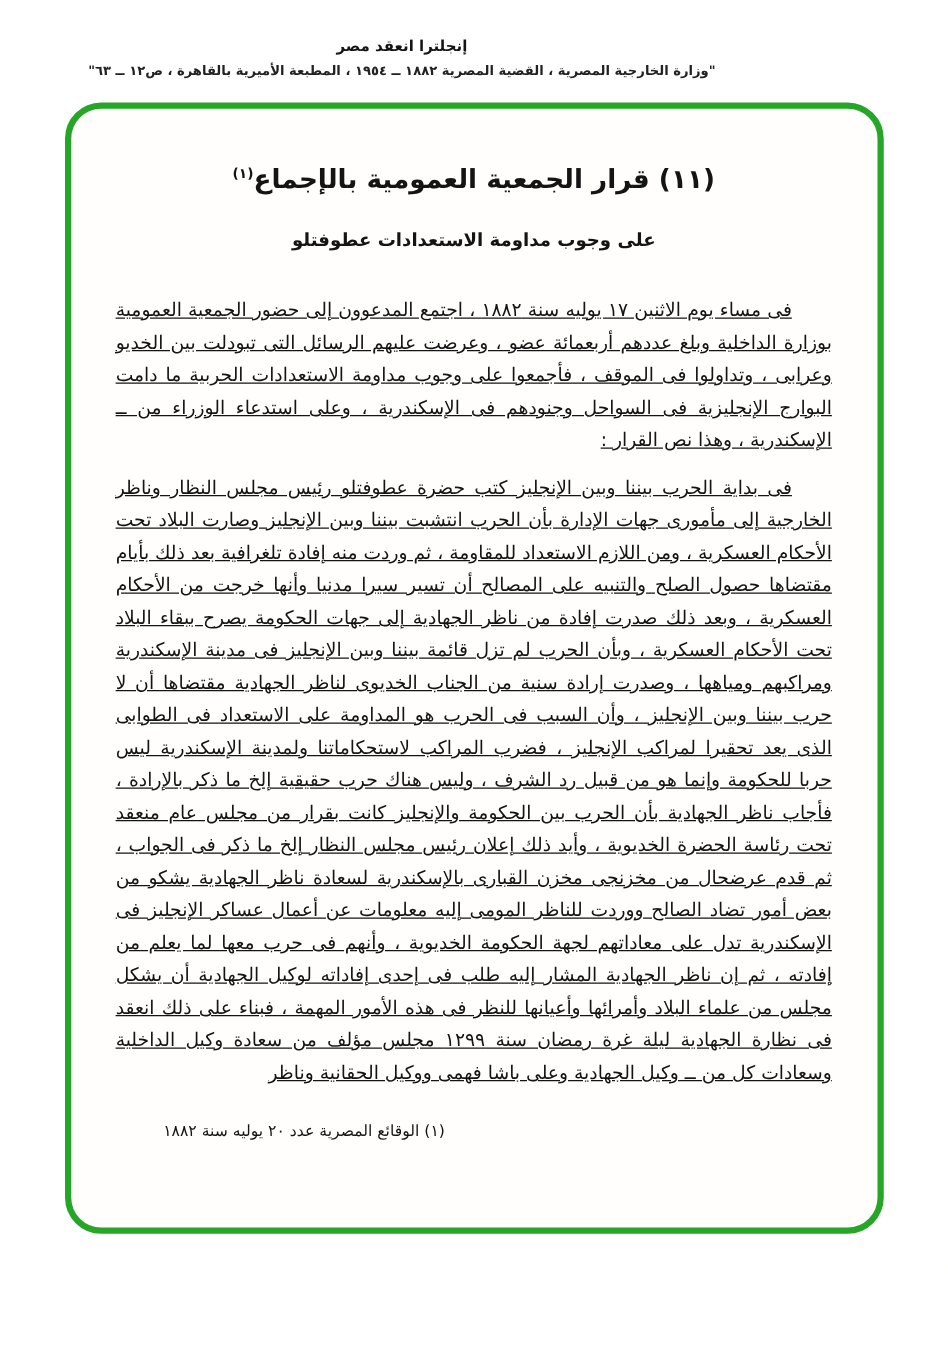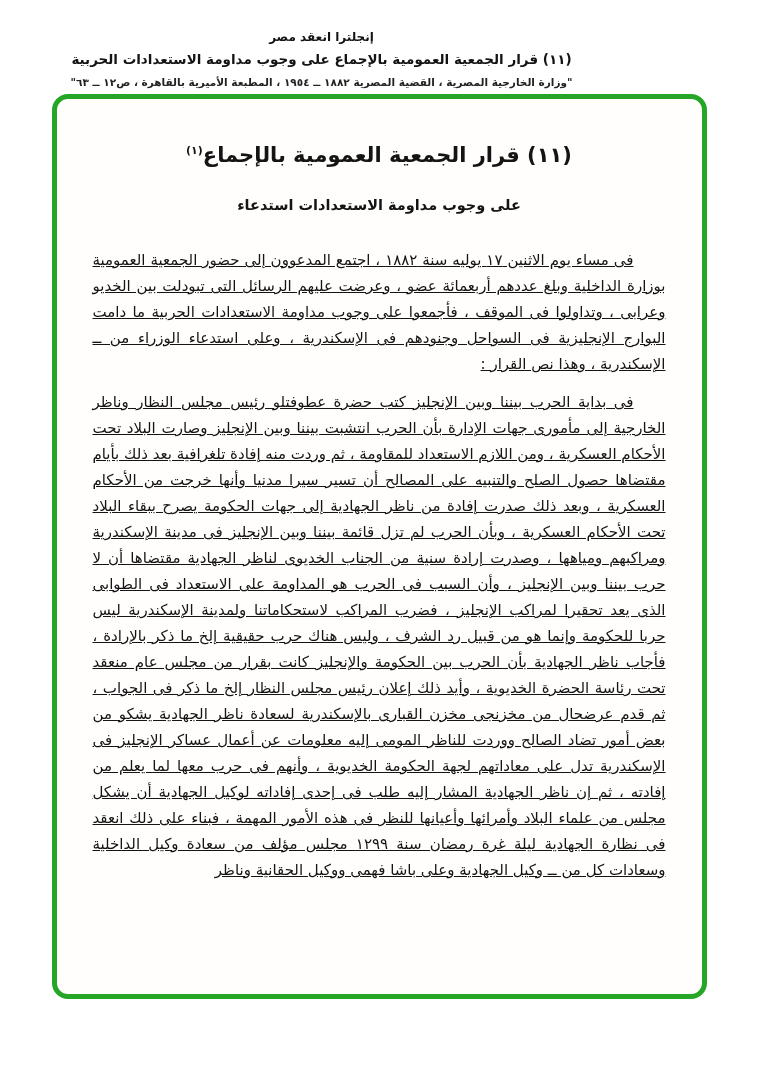--- a/index.html
+++ b/index.html
@@ -32,23 +32,23 @@
     }
     .header-line3 {
       font-size: 10.5px;
       font-weight: bold;
       color: #222;
     }
     .frame {
       width: 655px;
       height: 905px;
       box-sizing: border-box;
-      margin: 6px auto 0 auto;
+      margin: 19px auto 0 auto;
       border: 5px solid #26a626;
-      border-radius: 16px;
+      border-radius: 29px;
       padding: 32px 36px 20px 36px;
       direction: rtl;
       background: #fffefd;
     }
     .doc-title {
       text-align: center;
       font-size: 21px;
       font-weight: bold;
       margin: 12px 0 30px 0;
       letter-spacing: 0.5px;
@@ -79,33 +79,33 @@
       padding-left: 38px;
     }
   </style>
 </head>
 <body>
 
 <div class="page">
 
   <header class="top-header">
     <div class="header-line1">إنجلترا انعقد مصر</div>
-    <div class="header-line2">(١١) قرار الجمعية العمومية بالإجماع على وجوب مداومة الاستعدادات الحربية</div>
     <div class="header-line3">"وزارة الخارجية المصرية ، القضية المصرية ١٨٨٢ ــ ١٩٥٤ ، المطبعة الأميرية بالقاهرة ، ص١٢ ــ ٦٣"</div>
   </header>
 
   <div class="frame">
 
     <h1 class="doc-title">
       <span>(١١) قرار الجمعية العمومية بالإجماع</span><span class="fn-marker">(١)</span>
     </h1>
 
-    <h2 class="doc-subtitle">على وجوب مداومة الاستعدادات استدعاء</h2>
+    <h2 class="doc-subtitle">على وجوب مداومة الاستعدادات عطوفتلو</h2>
 
     <div class="body-text">
       <p>فى مساء يوم الاثنين ١٧ يوليه سنة ١٨٨٢ ، اجتمع المدعوون إلى حضور الجمعية العمومية بوزارة الداخلية وبلغ عددهم أربعمائة عضو ، وعرضت عليهم الرسائل التى تبودلت بين الخديو وعرابى ، وتداولوا فى الموقف ، فأجمعوا على وجوب مداومة الاستعدادات الحربية ما دامت البوارج الإنجليزية فى السواحل وجنودهم فى الإسكندرية ، وعلى استدعاء الوزراء من ــ الإسكندرية ، وهذا نص القرار :</p>
       <p>فى بداية الحرب بيننا وبين الإنجليز كتب حضرة عطوفتلو رئيس مجلس النظار وناظر الخارجية إلى مأمورى جهات الإدارة بأن الحرب انتشبت بيننا وبين الإنجليز وصارت البلاد تحت الأحكام العسكرية ، ومن اللازم الاستعداد للمقاومة ، ثم وردت منه إفادة تلغرافية بعد ذلك بأيام مقتضاها حصول الصلح والتنبيه على المصالح أن تسير سيرا مدنيا وأنها خرجت من الأحكام العسكرية ، وبعد ذلك صدرت إفادة من ناظر الجهادية إلى جهات الحكومة يصرح ببقاء البلاد تحت الأحكام العسكرية ، وبأن الحرب لم تزل قائمة بيننا وبين الإنجليز فى مدينة الإسكندرية ومراكبهم ومياهها ، وصدرت إرادة سنية من الجناب الخديوى لناظر الجهادية مقتضاها أن لا حرب بيننا وبين الإنجليز ، وأن السبب فى الحرب هو المداومة على الاستعداد فى الطوابى الذى يعد تحقيرا لمراكب الإنجليز ، فضرب المراكب لاستحكاماتنا ولمدينة الإسكندرية ليس حربا للحكومة وإنما هو من قبيل رد الشرف ، وليس هناك حرب حقيقية إلخ ما ذكر بالإرادة ، فأجاب ناظر الجهادية بأن الحرب بين الحكومة والإنجليز كانت بقرار من مجلس عام منعقد تحت رئاسة الحضرة الخديوية ، وأيد ذلك إعلان رئيس مجلس النظار إلخ ما ذكر فى الجواب ، ثم قدم عرضحال من مخزنجى مخزن القبارى بالإسكندرية لسعادة ناظر الجهادية يشكو من بعض أمور تضاد الصالح ووردت للناظر المومى إليه معلومات عن أعمال عساكر الإنجليز فى الإسكندرية تدل على معاداتهم لجهة الحكومة الخديوية ، وأنهم فى حرب معها لما يعلم من إفادته ، ثم إن ناظر الجهادية المشار إليه طلب فى إحدى إفاداته لوكيل الجهادية أن يشكل مجلس من علماء البلاد وأمرائها وأعيانها للنظر فى هذه الأمور المهمة ، فبناء على ذلك انعقد فى نظارة الجهادية ليلة غرة رمضان سنة ١٢٩٩ مجلس مؤلف من سعادة وكيل الداخلية وسعادات كل من ــ وكيل الجهادية وعلى باشا فهمى ووكيل الحقانية وناظر</p>
     </div>
 
+    <div class="footnote">(١) الوقائع المصرية عدد ٢٠ يوليه سنة ١٨٨٢</div>
 
   </div>
 
 </div>
 
 </body></html>

